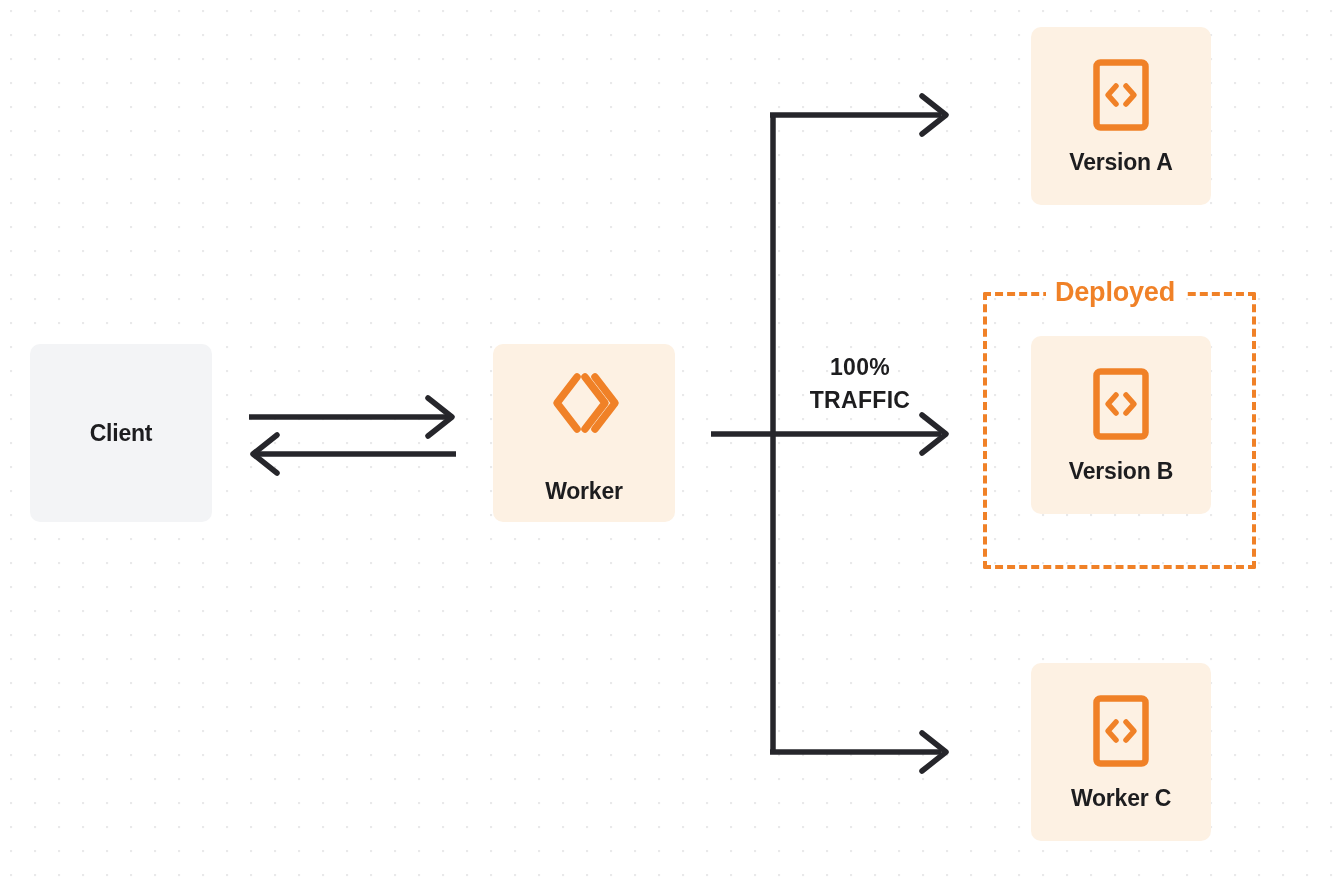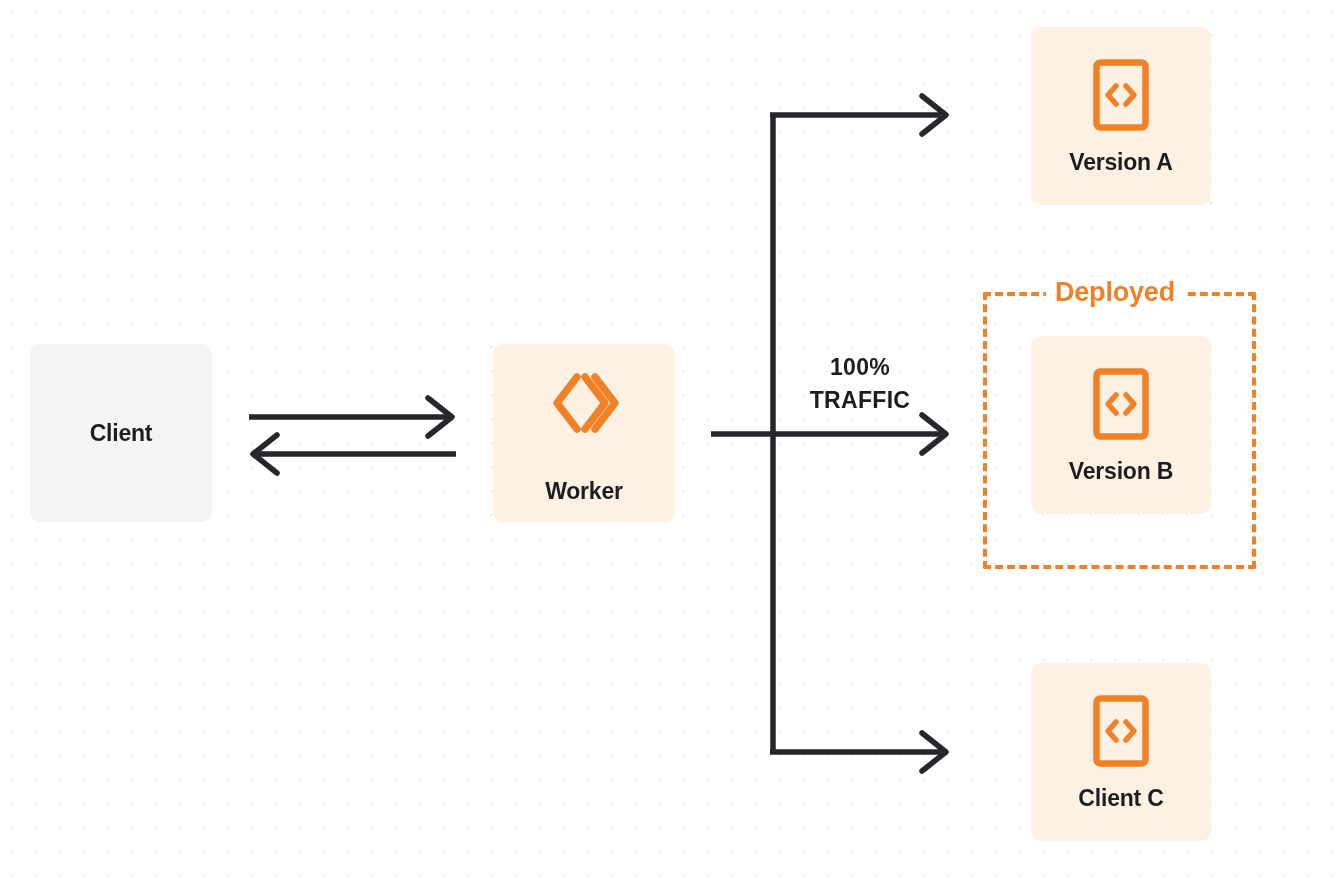--- a/index.html
+++ b/index.html
@@ -204,14 +204,14 @@
 </div>
 
 <div class="node version-node" id="version-c-node">
   <div class="node-icon">
     <svg width="56" height="72" viewBox="0 0 56 72" fill="none">
       <rect x="3.5" y="3.5" width="49" height="65" rx="4" stroke="#f08127" stroke-width="6.5" fill="none"></rect>
       <path d="M23 27 L15 36 L23 45" stroke="#f08127" stroke-width="5.5" stroke-linecap="round" stroke-linejoin="round" fill="none"></path>
       <path d="M33 27 L41 36 L33 45" stroke="#f08127" stroke-width="5.5" stroke-linecap="round" stroke-linejoin="round" fill="none"></path>
     </svg>
   </div>
-  <div class="node-label">Client C</div>
+  <div class="node-label">Worker C</div>
 </div>
 
 </body></html>

